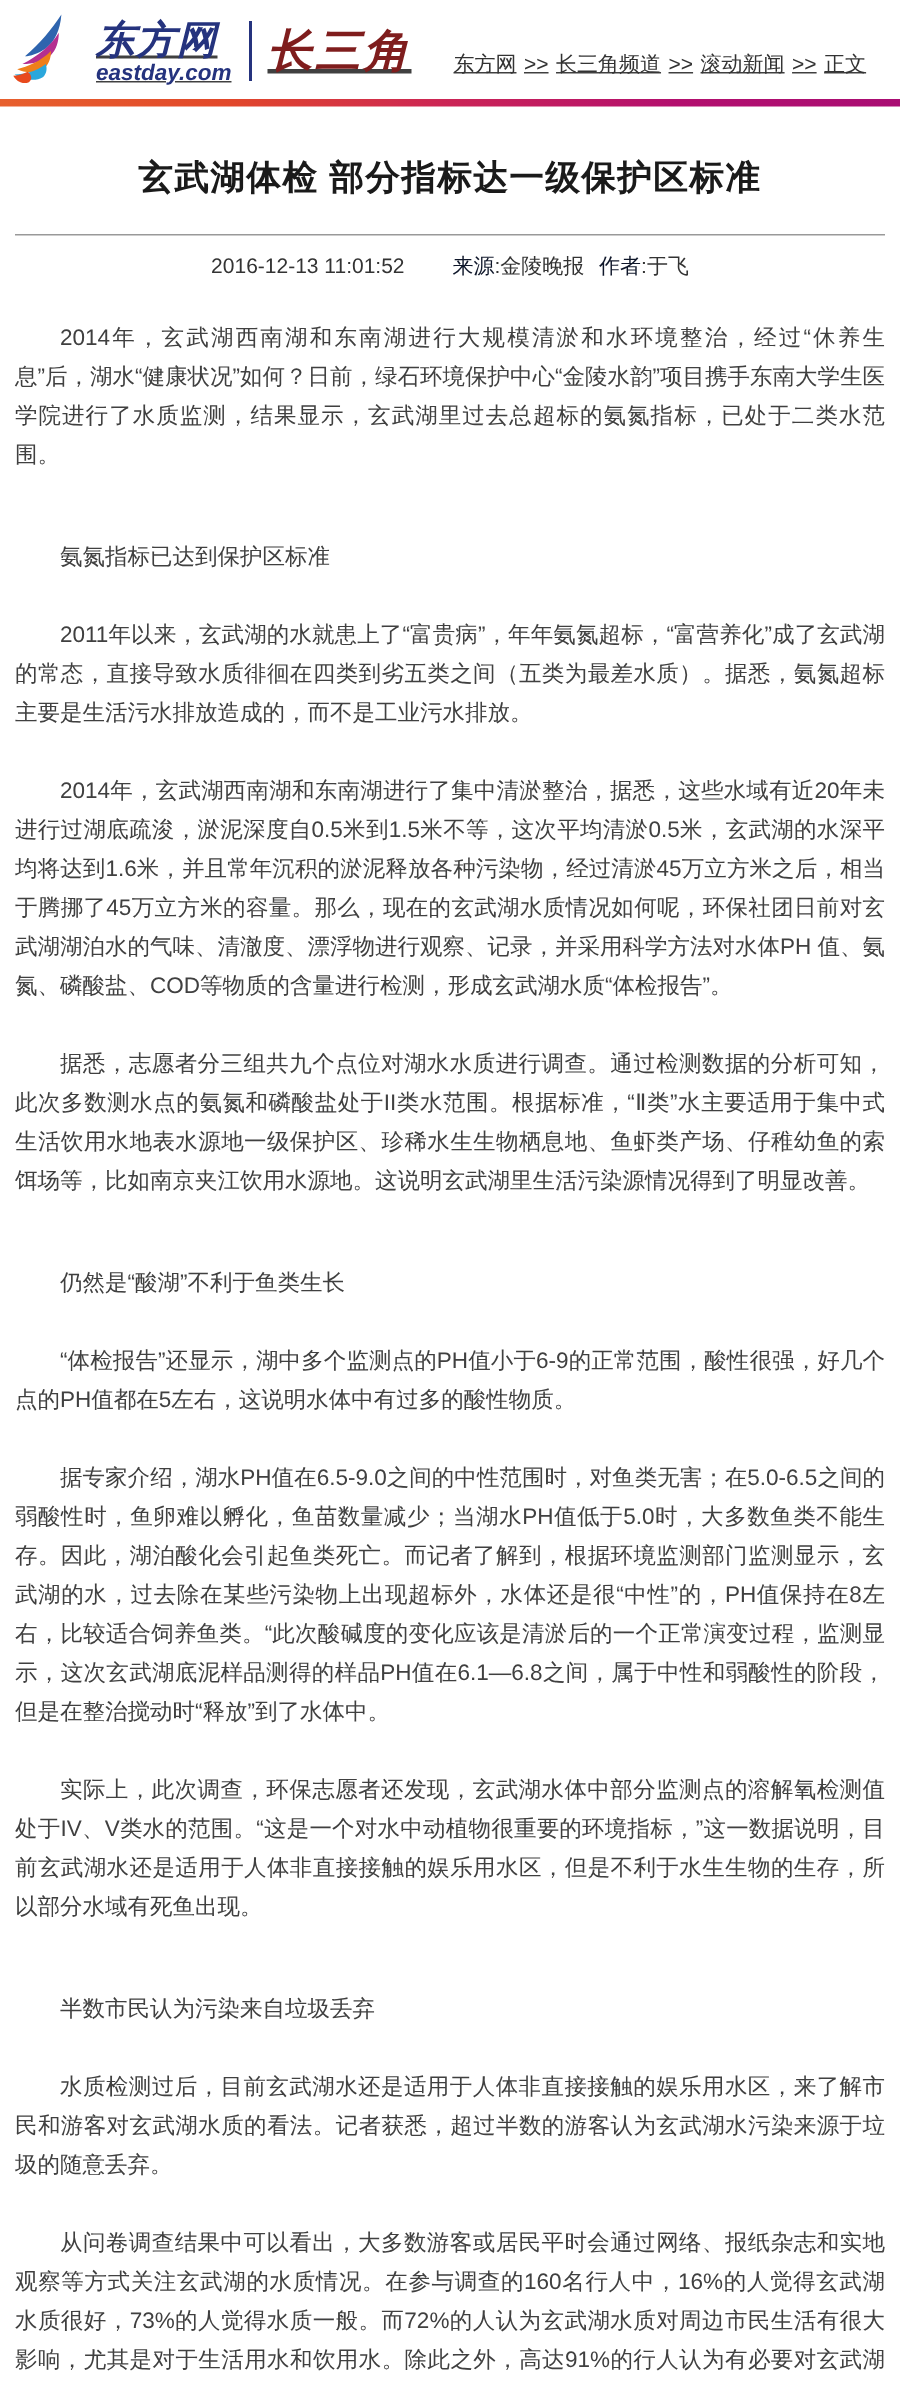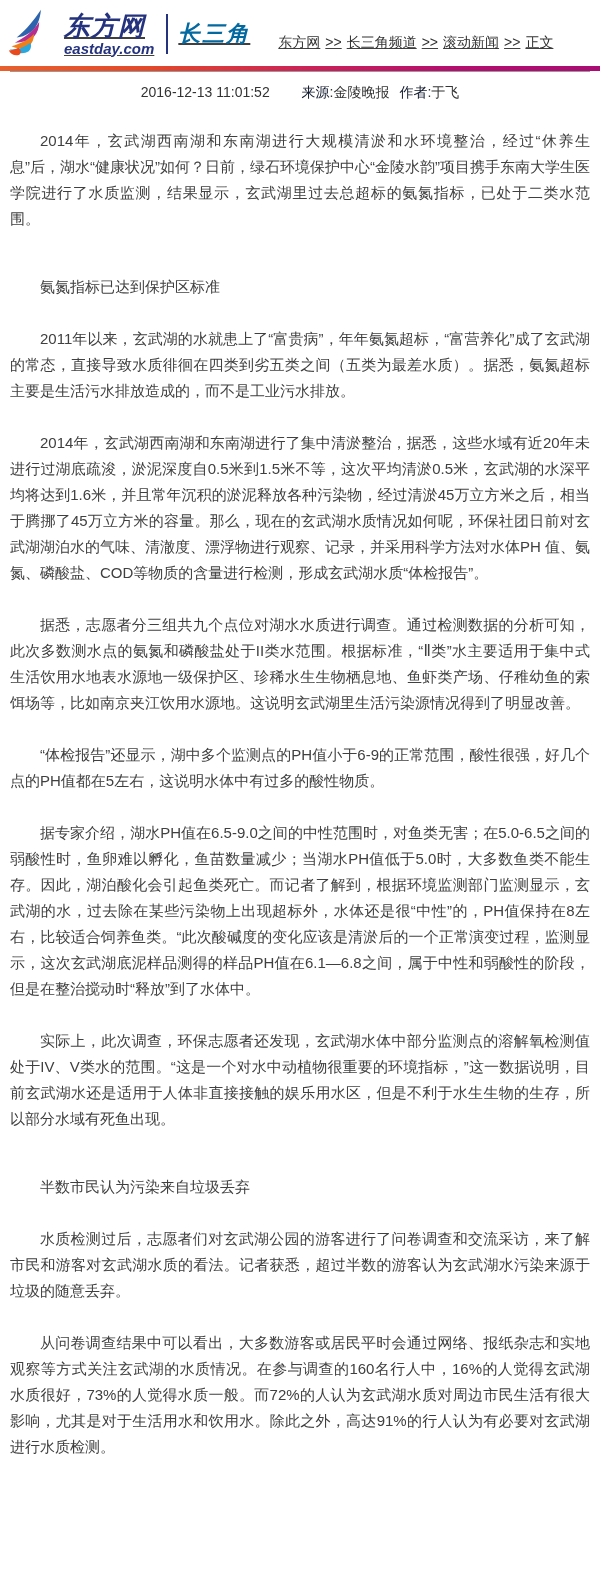--- a/index.html
+++ b/index.html
@@ -42,24 +42,24 @@
     margin-top: 2px;
   }
   .logo-divider {
     width: 2px;
     height: 40px;
     background: #25337e;
     margin: 0 10px 0 12px;
     align-self: center;
   }
   .logo-section {
-    font-size: 22px;
+    font-size: 30px;
     font-weight: bold;
     font-style: italic;
-    color: #0369a1;
+    color: #7f1d1d;
     letter-spacing: 2px;
     align-self: center;
   }
   .breadcrumb {
     font-size: 14px;
     color: #333333;
     margin-left: 28px;
     padding-bottom: 8px;
     white-space: nowrap;
   }
@@ -141,35 +141,37 @@
   </div>
 
   <div class="breadcrumb">
     <a>东方网</a><span class="sep">&gt;&gt;</span><a>长三角频道</a><span class="sep">&gt;&gt;</span><a>滚动新闻</a><span class="sep">&gt;&gt;</span><a>正文</a>
   </div>
 </div>
 
 <div class="gradient-rule"></div>
 
 <div class="article">
+  <h1 class="article-title">玄武湖体检 部分指标达一级保护区标准</h1>
 
   <hr class="title-rule">
 
   <div class="article-meta">
     <span class="datetime">2016-12-13 11:01:52</span>
     <span class="red-label">来源</span><span>:</span><span class="meta-part">金陵晚报</span>
     <span class="red-label">作者</span><span>:</span><span>于飞</span>
   </div>
 
   <div class="article-body">
       <p class="para">2014年，玄武湖西南湖和东南湖进行大规模清淤和水环境整治，经过“休养生息”后，湖水“健康状况”如何？日前，绿石环境保护中心“金陵水韵”项目携手东南大学生医学院进行了水质监测，结果显示，玄武湖里过去总超标的氨氮指标，已处于二类水范围。</p>
       <p class="subhead">氨氮指标已达到保护区标准</p>
       <p class="para">2011年以来，玄武湖的水就患上了“富贵病”，年年氨氮超标，“富营养化”成了玄武湖的常态，直接导致水质徘徊在四类到劣五类之间（五类为最差水质）。据悉，氨氮超标主要是生活污水排放造成的，而不是工业污水排放。</p>
       <p class="para">2014年，玄武湖西南湖和东南湖进行了集中清淤整治，据悉，这些水域有近20年未进行过湖底疏浚，淤泥深度自0.5米到1.5米不等，这次平均清淤0.5米，玄武湖的水深平均将达到1.6米，并且常年沉积的淤泥释放各种污染物，经过清淤45万立方米之后，相当于腾挪了45万立方米的容量。那么，现在的玄武湖水质情况如何呢，环保社团日前对玄武湖湖泊水的气味、清澈度、漂浮物进行观察、记录，并采用科学方法对水体PH 值、氨氮、磷酸盐、COD等物质的含量进行检测，形成玄武湖水质“体检报告”。</p>
       <p class="para">据悉，志愿者分三组共九个点位对湖水水质进行调查。通过检测数据的分析可知，此次多数测水点的氨氮和磷酸盐处于II类水范围。根据标准，“Ⅱ类”水主要适用于集中式生活饮用水地表水源地一级保护区、珍稀水生生物栖息地、鱼虾类产场、仔稚幼鱼的索饵场等，比如南京夹江饮用水源地。这说明玄武湖里生活污染源情况得到了明显改善。</p>
+      <p class="subhead">仍然是“酸湖”不利于鱼类生长</p>
       <p class="para">“体检报告”还显示，湖中多个监测点的PH值小于6-9的正常范围，酸性很强，好几个点的PH值都在5左右，这说明水体中有过多的酸性物质。</p>
       <p class="para">据专家介绍，湖水PH值在6.5-9.0之间的中性范围时，对鱼类无害；在5.0-6.5之间的弱酸性时，鱼卵难以孵化，鱼苗数量减少；当湖水PH值低于5.0时，大多数鱼类不能生存。因此，湖泊酸化会引起鱼类死亡。而记者了解到，根据环境监测部门监测显示，玄武湖的水，过去除在某些污染物上出现超标外，水体还是很“中性”的，PH值保持在8左右，比较适合饲养鱼类。“此次酸碱度的变化应该是清淤后的一个正常演变过程，监测显示，这次玄武湖底泥样品测得的样品PH值在6.1—6.8之间，属于中性和弱酸性的阶段，但是在整治搅动时“释放”到了水体中。</p>
       <p class="para">实际上，此次调查，环保志愿者还发现，玄武湖水体中部分监测点的溶解氧检测值处于IV、V类水的范围。“这是一个对水中动植物很重要的环境指标，”这一数据说明，目前玄武湖水还是适用于人体非直接接触的娱乐用水区，但是不利于水生生物的生存，所以部分水域有死鱼出现。</p>
       <p class="subhead">半数市民认为污染来自垃圾丢弃</p>
-      <p class="para">水质检测过后，志愿者们对玄武湖公园的游客进行了问卷调查和交流采访，来了解市民和游客对玄武湖水质的看法。记者获悉，超过半数的游客认为玄武湖水污染来源于垃圾的随意丢弃。</p>
+      <p class="para">水质检测过后，目前玄武湖水还是适用于人体非直接接触的娱乐用水区，来了解市民和游客对玄武湖水质的看法。记者获悉，超过半数的游客认为玄武湖水污染来源于垃圾的随意丢弃。</p>
       <p class="para">从问卷调查结果中可以看出，大多数游客或居民平时会通过网络、报纸杂志和实地观察等方式关注玄武湖的水质情况。在参与调查的160名行人中，16%的人觉得玄武湖水质很好，73%的人觉得水质一般。而72%的人认为玄武湖水质对周边市民生活有很大影响，尤其是对于生活用水和饮用水。除此之外，高达91%的行人认为有必要对玄武湖进行水质检测。</p>
     </div>
 </div>
 
 </body></html>

